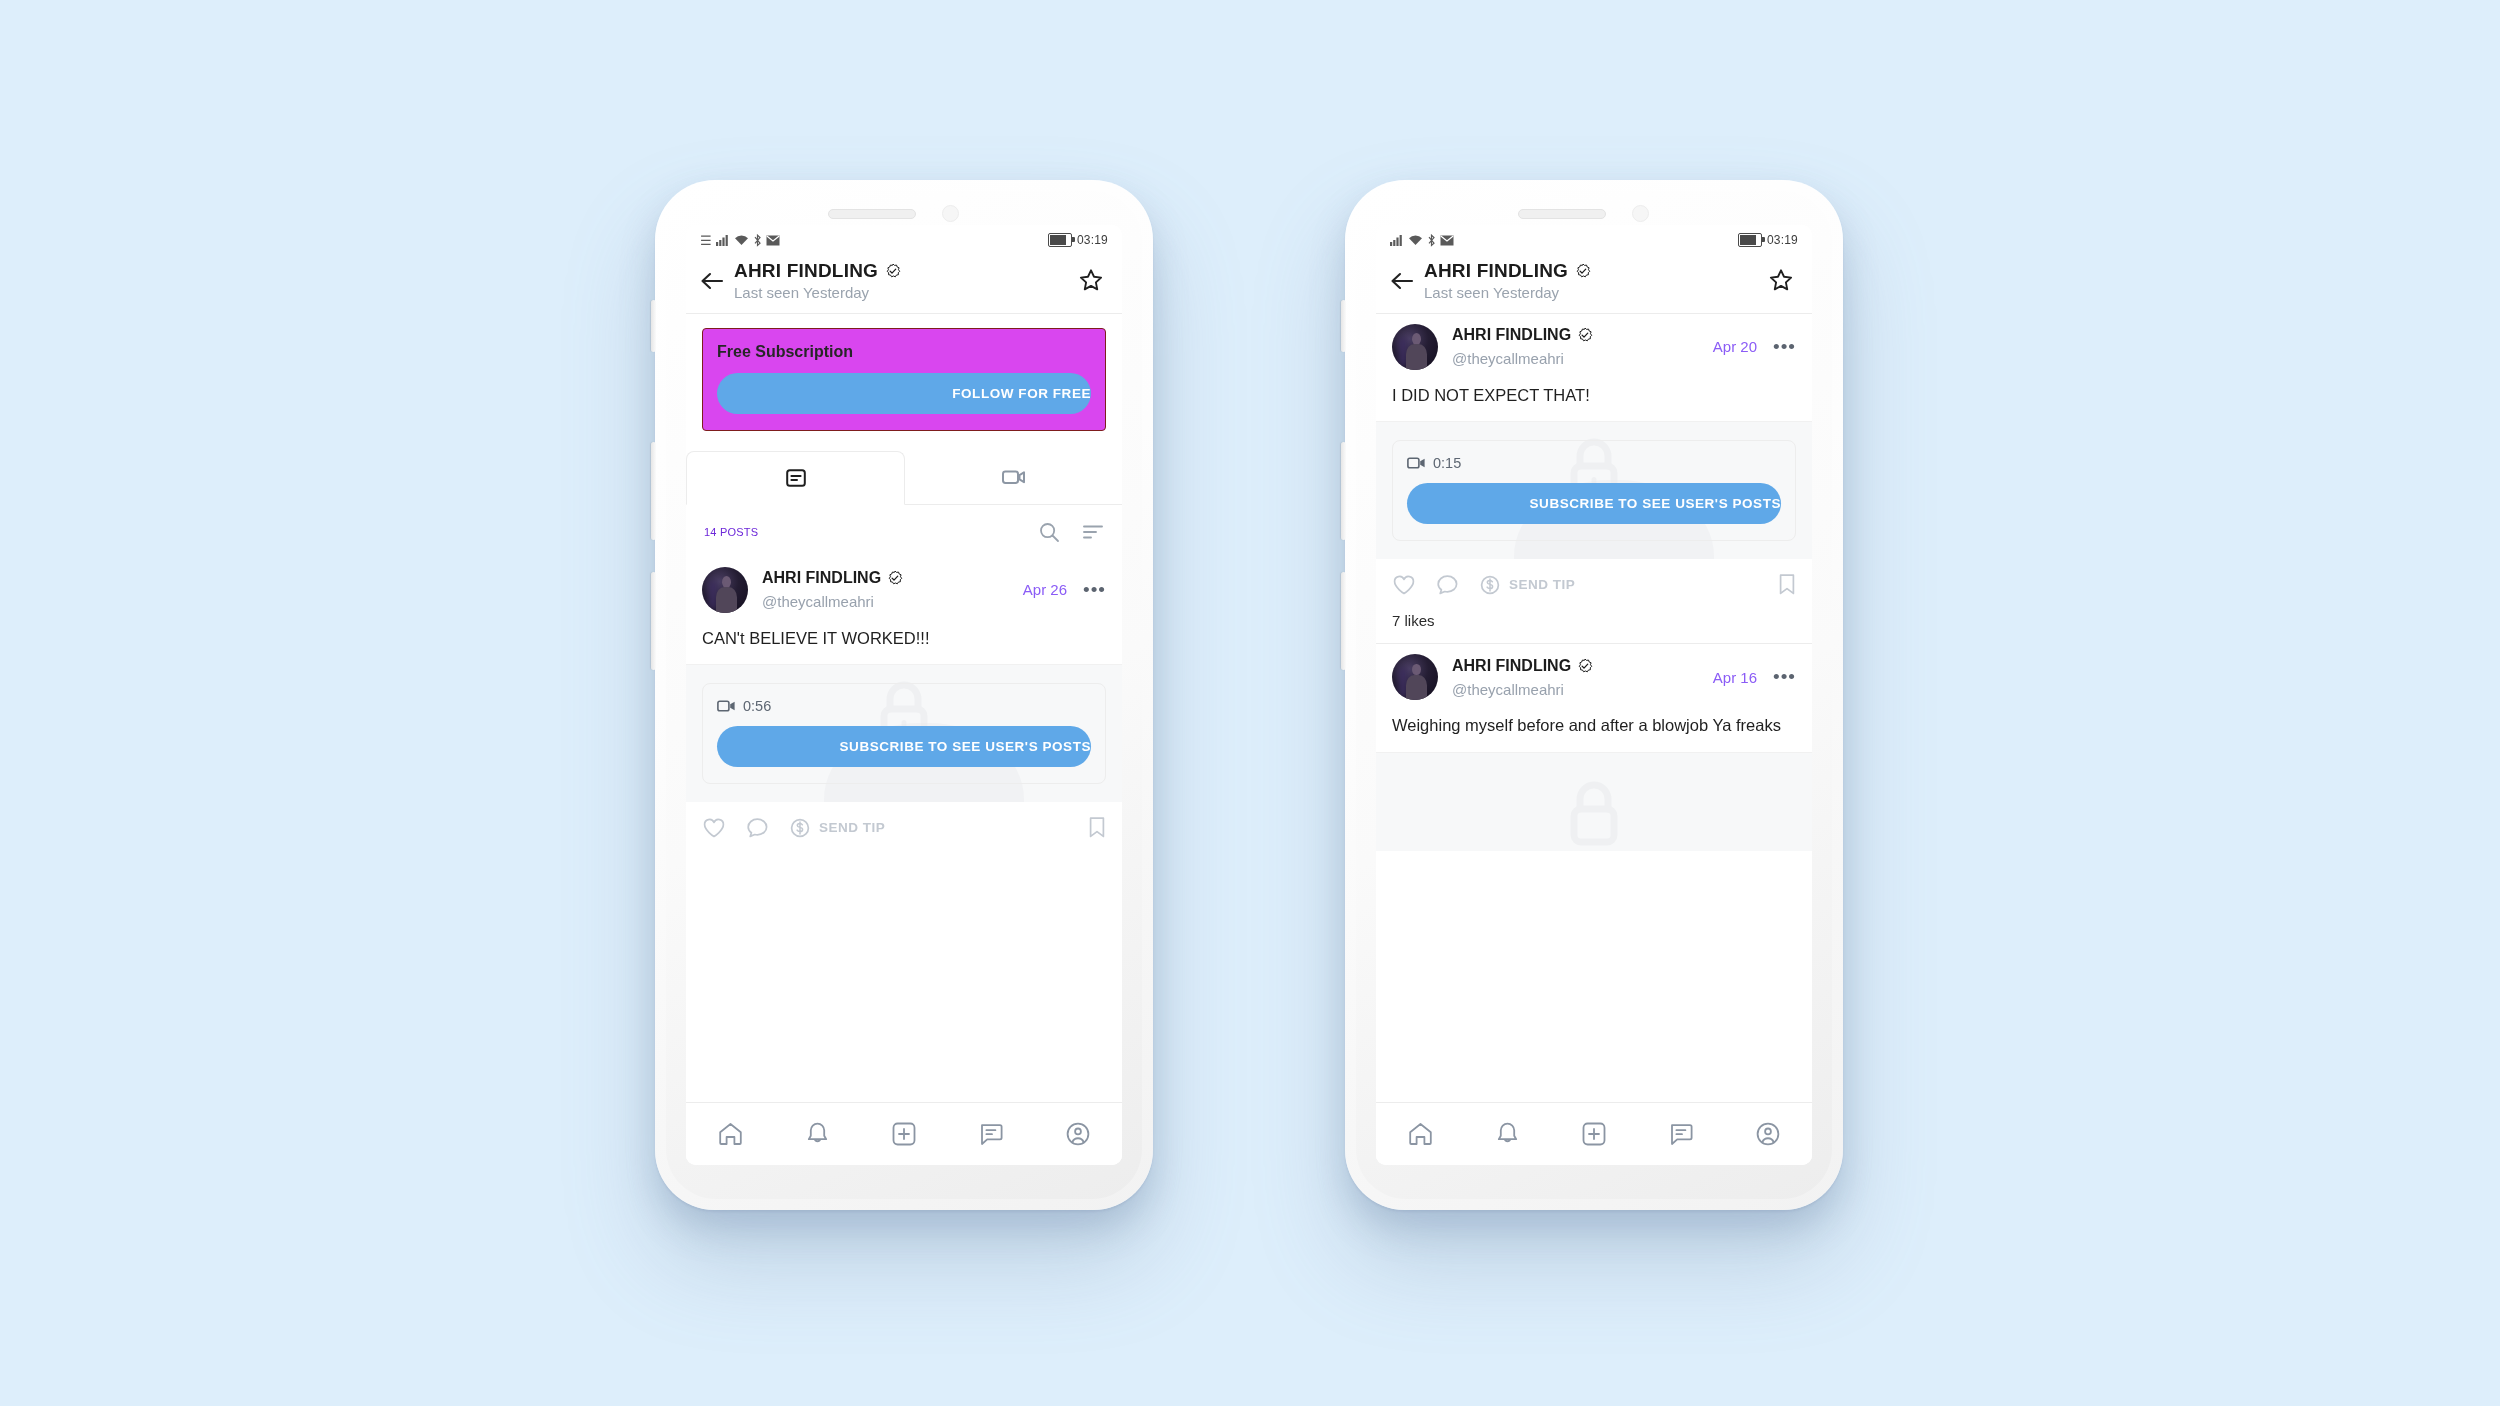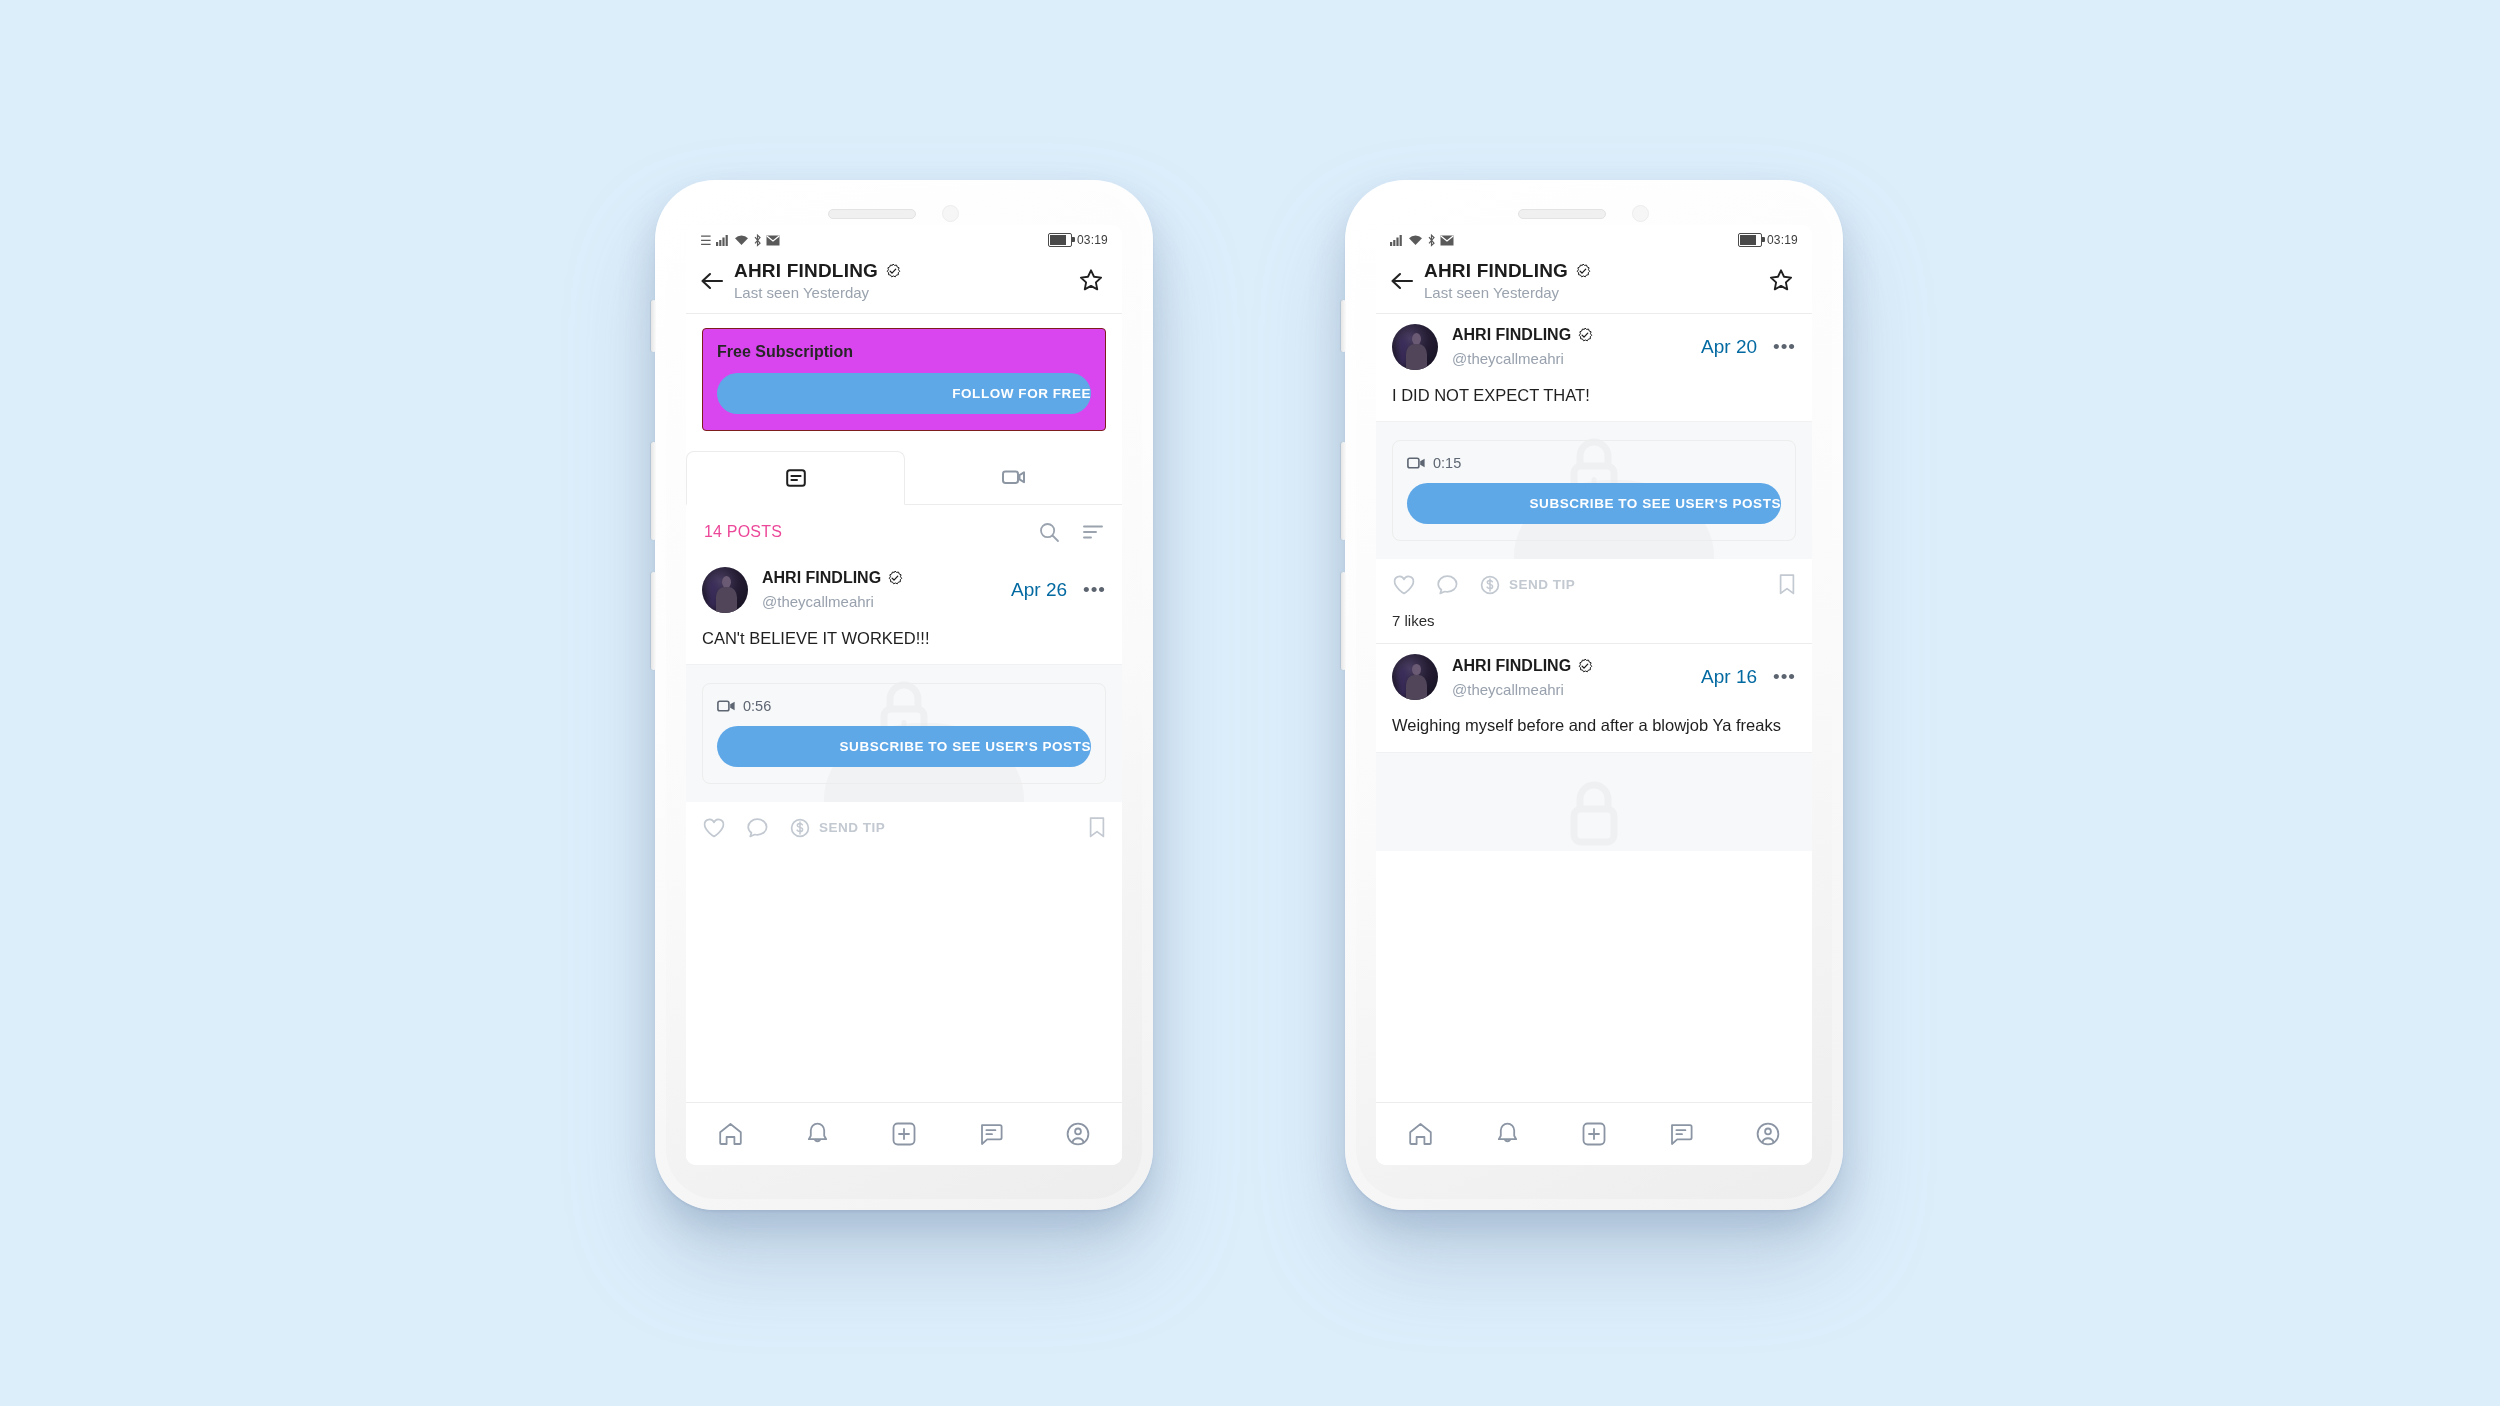--- a/index.html
+++ b/index.html
@@ -109,39 +109,39 @@
   .tab{flex:1;display:flex;align-items:center;justify-content:center;
        height:52px;color:#8d97a4;}
   .tab.active{
     color:#1f1f1f;
     border:1px solid #ececec;border-bottom:1px solid #fff;
     border-radius:8px 8px 0 0;margin-bottom:-1px;background:#fff;
   }
 
   
   .posts-bar{display:flex;align-items:center;padding:16px 18px 14px 18px;}
-  .posts-count{font-size:16px;color:#ec4899;letter-spacing:.2px;}
+  .posts-count{font-size:11px;color:#6d28d9;letter-spacing:.2px;}
   .posts-actions{margin-left:auto;display:flex;align-items:center;gap:22px;color:#9aa3ae;}
 
   
   .post{background:#fff;}
   .post-head{display:flex;align-items:center;padding:10px 16px 6px 16px;}
   .avatar{width:46px;height:46px;border-radius:50%;flex:0 0 46px;
           background:radial-gradient(circle at 38% 32%, #4b3f63 0%, #241d33 45%, #120d1c 100%);
           position:relative;overflow:hidden;}
   .avatar:before{content:"";position:absolute;left:44%;top:20%;width:20%;height:26%;
                  border-radius:50%;background:#6b5a74;}
   .avatar:after{content:"";position:absolute;left:30%;top:44%;width:46%;height:56%;
                 border-radius:40% 40% 0 0;background:#514659;}
   .avatar u{position:absolute;left:16%;top:30%;width:16%;height:62%;background:#3c2d5e;
             filter:blur(3px);display:block;}
   .ph-text{padding-left:14px;flex:1;min-width:0;}
   .ph-name{display:flex;align-items:center;gap:6px;font-size:16px;font-weight:700;color:#1c1c1c;}
   .ph-handle{font-size:15px;color:#98a1ad;margin-top:6px;}
-  .ph-date{font-size:19px;color:#0369a1;margin-left:auto;padding-left:12px;white-space:nowrap;}
+  .ph-date{font-size:15px;color:#8b5cf6;margin-left:auto;padding-left:12px;white-space:nowrap;}
   .dots{margin-left:16px;color:#5c6470;font-size:19px;letter-spacing:1px;line-height:10px;}
   .post-text{padding:8px 16px 14px 16px;font-size:16.5px;color:#1f1f1f;line-height:1.42;}
 
   
   .locked{
     position:relative;background:#f7f8f9;padding:18px 16px;overflow:hidden;
     border-top:1px solid #f1f1f1;
   }
   .lock-wm{
     position:absolute;left:50%;top:14px;transform:translateX(-50%);

